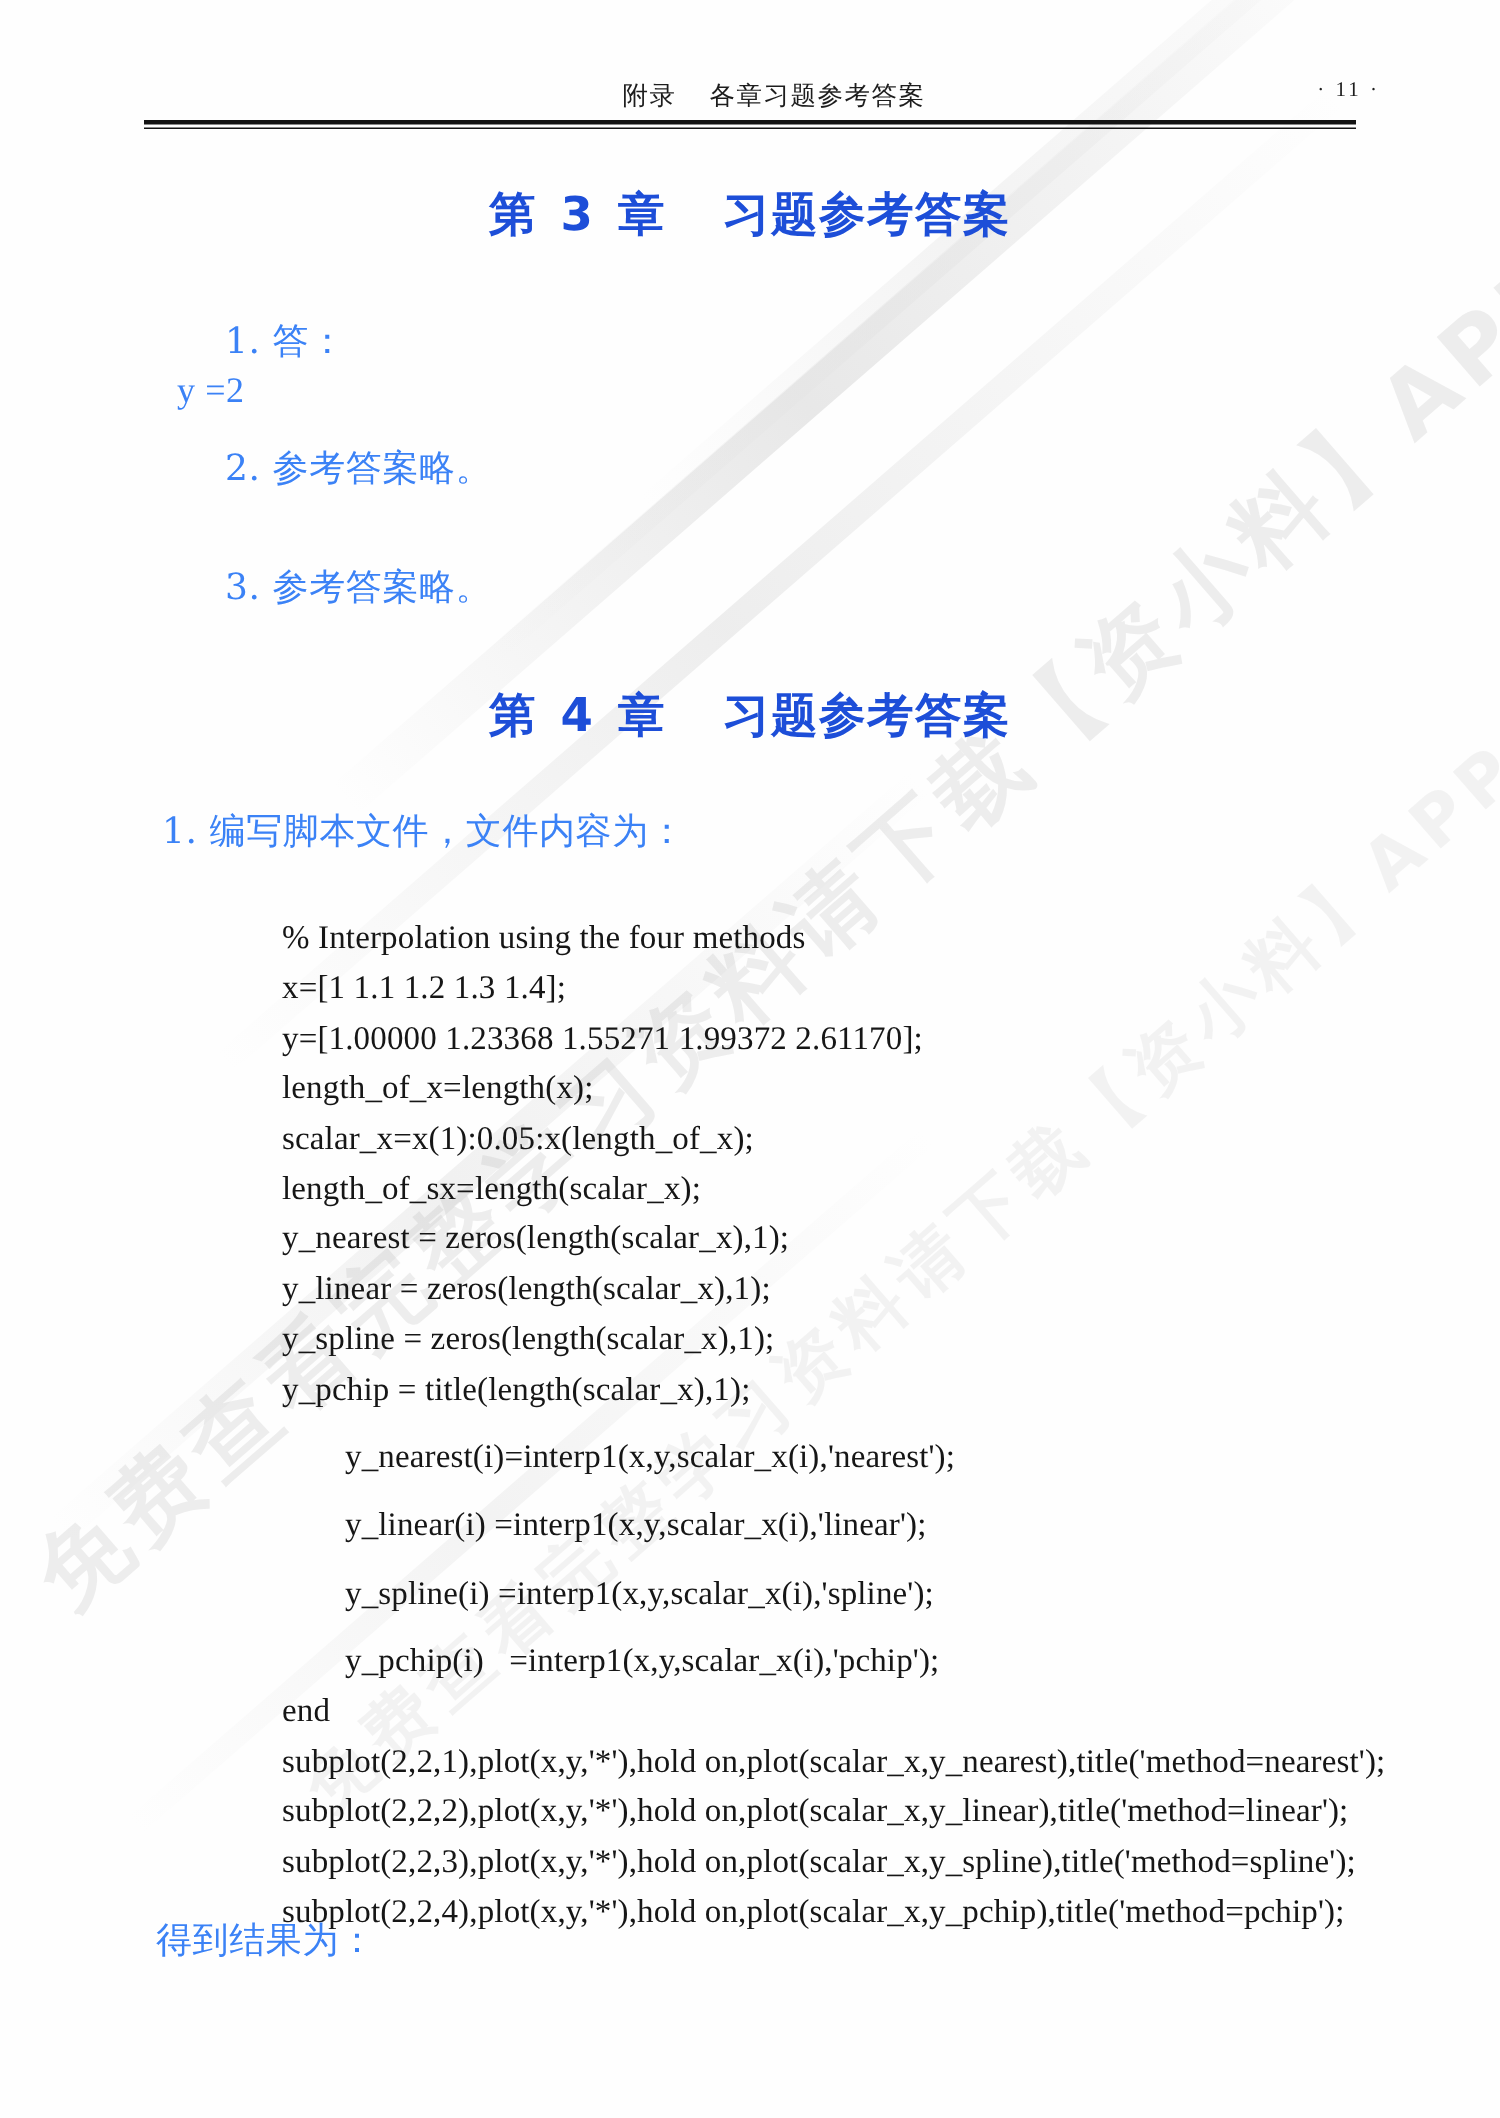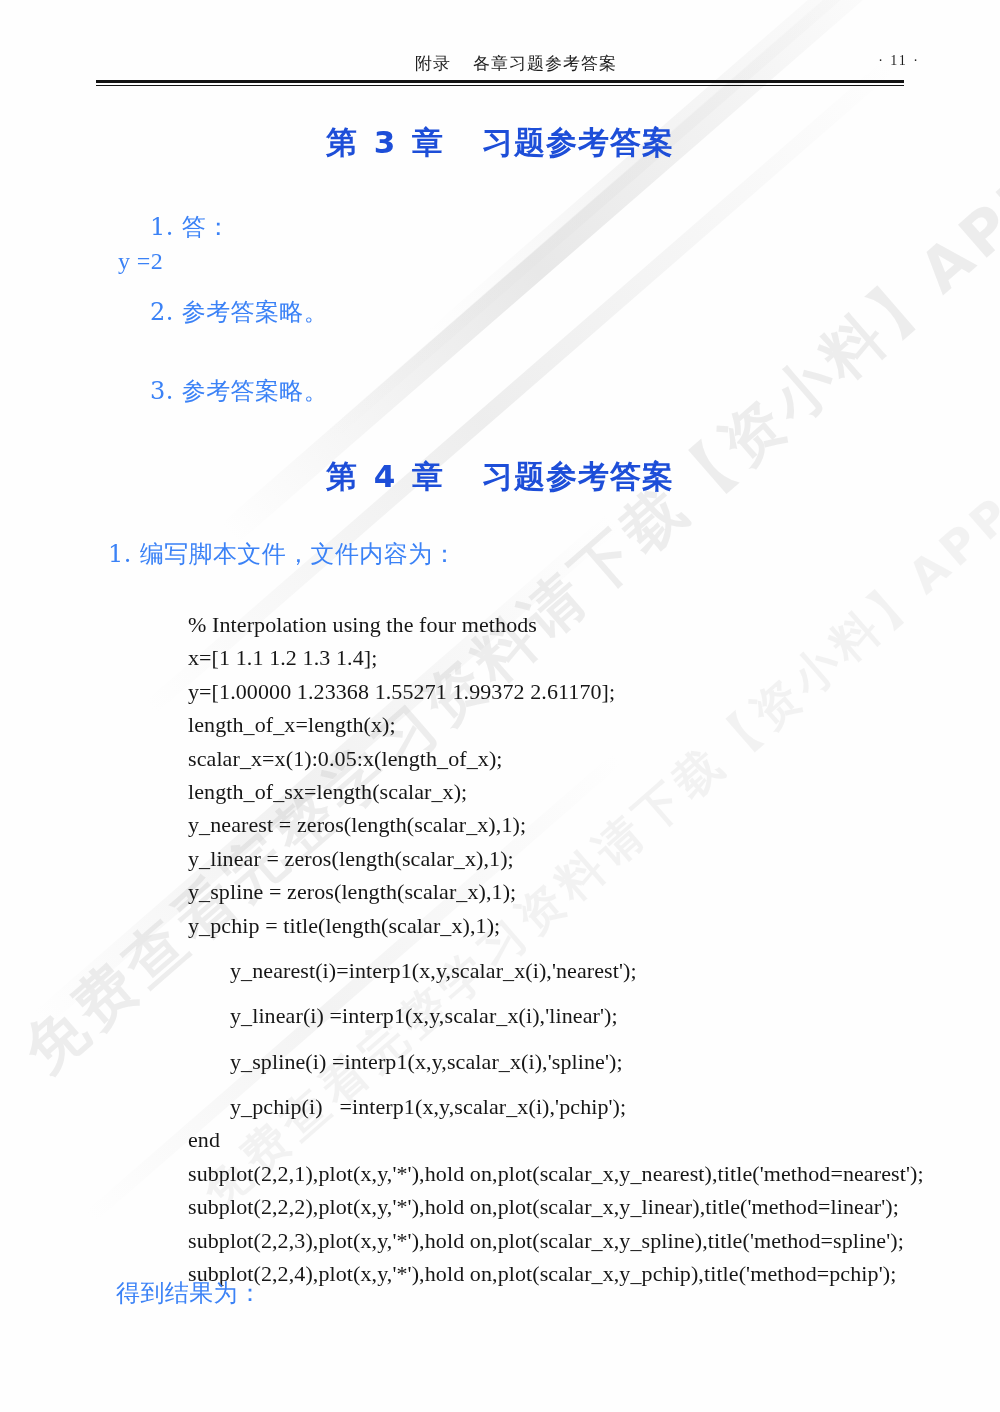--- a/index.html
+++ b/index.html
@@ -143,21 +143,21 @@
     font-family: "DejaVu Serif", "Liberation Serif", serif;
     color: #3b82f6;
     letter-spacing: 0.4px;
     white-space: nowrap;
   }
   #it-3-1   { left: 150px; top: 211px; }
   #it-3-1b  { left: 118px; top: 248px; font-family: "Liberation Serif","DejaVu Serif",serif; }
   #it-3-2   { left: 150px; top: 296px; }
   #it-3-3   { left: 150px; top: 375px; }
   #it-4-1   { left: 108px; top: 538px; }
-  #it-4-end { left: 116px; top: 1277px; }
+  #it-4-end { left: 104px; top: 1277px; }
 
   
   .code-block {
     position: absolute;
     left: 188px;
     top: 608px;
     font-family: "Liberation Serif", "DejaVu Serif", serif;
     font-size: 22px;
     color: #161616;
   }

